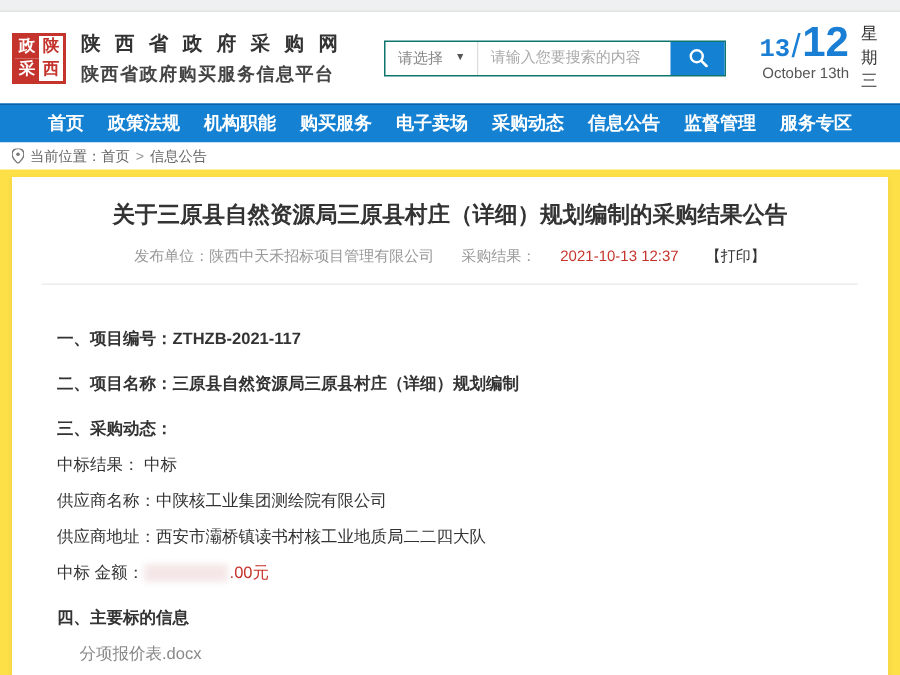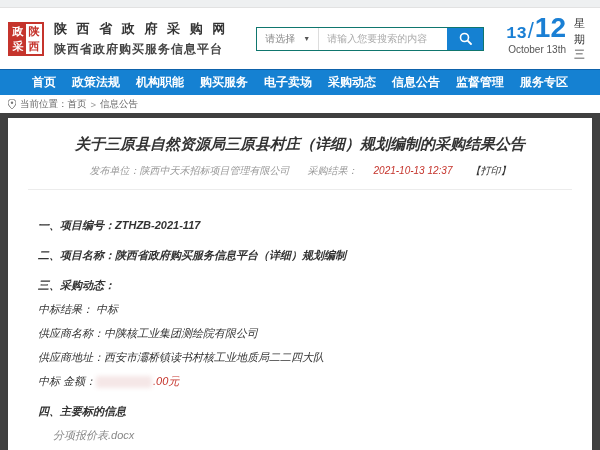--- a/index.html
+++ b/index.html
@@ -48,21 +48,21 @@
   .nav a { color:#fff; font-size:12px; font-weight:bold; text-decoration:none; white-space:nowrap; cursor:pointer; }
 
   
   .breadcrumb { height:18px; display:flex; align-items:center; font-size:9.5px; color:#666;
     padding:4px 8px; background:#fff; }
   .breadcrumb .pin { margin-right:4px; display:inline-flex; }
   .breadcrumb a { color:#666; text-decoration:none; cursor:pointer; }
   .breadcrumb .sep { margin:0 4px; color:#999; }
 
   
-  .pagebg { background:#404040; height:337px; padding-top:5px;font-style:italic; }
+  .pagebg { background:#fde047; height:337px; padding-top:5px; }
   .card { background:#fff; margin:0 8px; height:332px; box-shadow:0 1px 4px rgba(0,0,0,0.08);
     padding:16px 20px 0 20px; }
 
   .art-title { text-align:center; font-size:15px; font-weight:bold; color:#333; line-height:1.3; }
   .art-meta { text-align:center; font-size:10px; color:#999; margin-top:10px; white-space:nowrap; }
   .art-meta .pub { color:#999; }
   .art-meta .time-val { color:#c5342c; margin-left:16px; }
   .art-meta .gap { display:inline-block; width:18px; }
   .art-meta .print { color:#333; cursor:pointer; }
   .divider { border:none; border-top:1px solid #ececec; margin-top:11px; }
@@ -157,21 +157,21 @@
 
     <hr class="divider">
 
     <div class="body-text">
 
       <div class="m-sec1">
         <span class="sec">一、项目编号：</span><span class="sec">ZTHZB-2021-117</span>
       </div>
 
       <div class="m-sec">
-        <span class="sec">二、项目名称：</span><span class="sec">陕西省政府购买服务信息平台（详细）规划编制</span>
+        <span class="sec">二、项目名称：</span><span class="sec">三原县自然资源局三原县村庄（详细）规划编制</span>
       </div>
 
       <div class="m-sec sec">三、采购动态：</div>
 
       <div class="m-line">
         <span>中标结果：</span> <span>中标</span>
       </div>
 
       <div class="m-line">
         <span>供应商名称：</span><span>中陕核工业集团测绘院有限公司</span>

